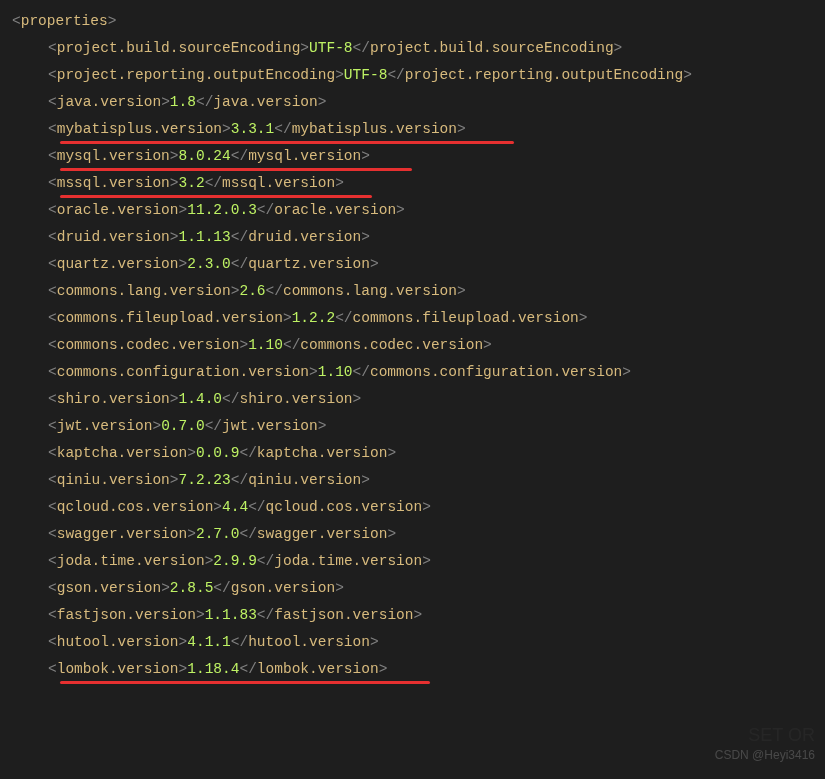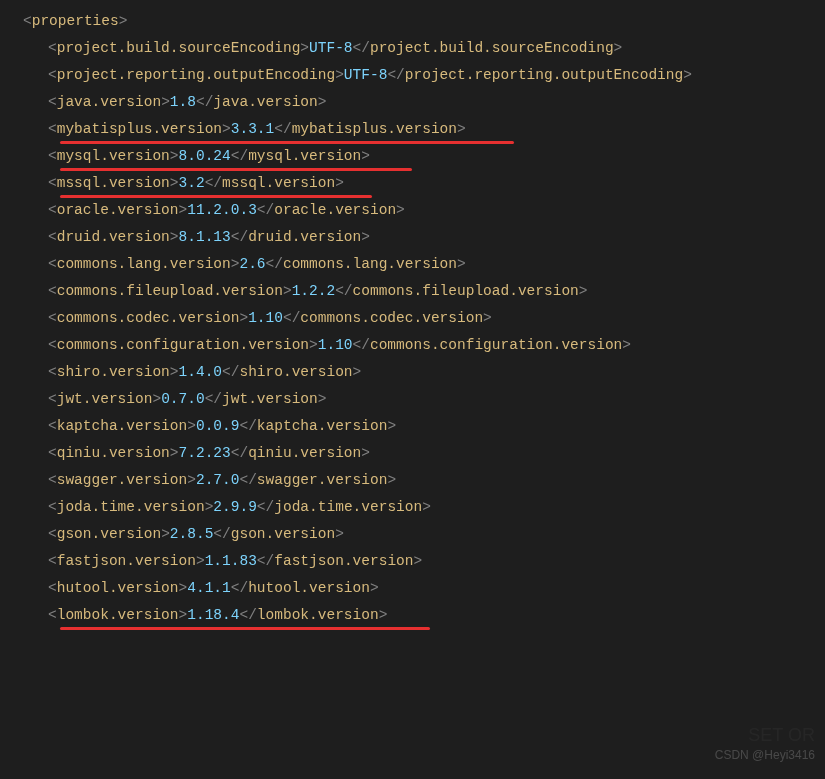--- a/index.html
+++ b/index.html
@@ -9,25 +9,25 @@
     font-family: Consolas, "Courier New", monospace;
     font-size: 14.5px;
     line-height: 27px;
     color: #d4d4d4;
     width: 825px;
     height: 779px;
     box-sizing: border-box;
     position: relative;
     overflow: hidden;
   }
-  .line { white-space: pre; position: relative; margin-left: 11px; }
+  .line { white-space: pre; position: relative; }
   .indent { margin-left: 36px; }
   .bracket { color: #808080; }
   .tag { color: #d7ba7d; }
-  .text { color: #7dd3fc; }
+  .text { color: #bef264; }
   .underline-red {
     position: absolute;
     height: 3px;
     background: #e63030;
     border-radius: 2px;
     z-index: 1;
   }
   .watermark-bg {
     position: absolute;
     right: 10px;
@@ -53,29 +53,31 @@
 <div class="line"><span class="bracket">&lt;</span><span class="tag">properties</span><span class="bracket">&gt;</span></div>
 
 <div id="props-container">
     <div class="line indent"><span class="bracket">&lt;</span><span class="tag">project.build.sourceEncoding</span><span class="bracket">&gt;</span><span class="text">UTF-8</span><span class="bracket">&lt;/</span><span class="tag">project.build.sourceEncoding</span><span class="bracket">&gt;</span></div>
     <div class="line indent"><span class="bracket">&lt;</span><span class="tag">project.reporting.outputEncoding</span><span class="bracket">&gt;</span><span class="text">UTF-8</span><span class="bracket">&lt;/</span><span class="tag">project.reporting.outputEncoding</span><span class="bracket">&gt;</span></div>
     <div class="line indent"><span class="bracket">&lt;</span><span class="tag">java.version</span><span class="bracket">&gt;</span><span class="text">1.8</span><span class="bracket">&lt;/</span><span class="tag">java.version</span><span class="bracket">&gt;</span></div>
     <div class="line indent"><span class="bracket">&lt;</span><span class="tag">mybatisplus.version</span><span class="bracket">&gt;</span><span class="text">3.3.1</span><span class="bracket">&lt;/</span><span class="tag">mybatisplus.version</span><span class="bracket">&gt;</span><div class="underline-red" style="left: 12px; width: 454px; bottom: -1px;"></div></div>
     <div class="line indent"><span class="bracket">&lt;</span><span class="tag">mysql.version</span><span class="bracket">&gt;</span><span class="text">8.0.24</span><span class="bracket">&lt;/</span><span class="tag">mysql.version</span><span class="bracket">&gt;</span><div class="underline-red" style="left: 12px; width: 352px; bottom: -1px;"></div></div>
     <div class="line indent"><span class="bracket">&lt;</span><span class="tag">mssql.version</span><span class="bracket">&gt;</span><span class="text">3.2</span><span class="bracket">&lt;/</span><span class="tag">mssql.version</span><span class="bracket">&gt;</span><div class="underline-red" style="left: 12px; width: 312px; bottom: -1px;"></div></div>
     <div class="line indent"><span class="bracket">&lt;</span><span class="tag">oracle.version</span><span class="bracket">&gt;</span><span class="text">11.2.0.3</span><span class="bracket">&lt;/</span><span class="tag">oracle.version</span><span class="bracket">&gt;</span></div>
-    <div class="line indent"><span class="bracket">&lt;</span><span class="tag">druid.version</span><span class="bracket">&gt;</span><span class="text">8.1.13</span><span class="bracket">&lt;/</span><span class="tag">druid.version</span><span class="bracket">&gt;</span></div>
+    <div class="line indent"><span class="bracket">&lt;</span><span class="tag">druid.version</span><span class="bracket">&gt;</span><span class="text">1.1.13</span><span class="bracket">&lt;/</span><span class="tag">druid.version</span><span class="bracket">&gt;</span></div>
+    <div class="line indent"><span class="bracket">&lt;</span><span class="tag">quartz.version</span><span class="bracket">&gt;</span><span class="text">2.3.0</span><span class="bracket">&lt;/</span><span class="tag">quartz.version</span><span class="bracket">&gt;</span></div>
     <div class="line indent"><span class="bracket">&lt;</span><span class="tag">commons.lang.version</span><span class="bracket">&gt;</span><span class="text">2.6</span><span class="bracket">&lt;/</span><span class="tag">commons.lang.version</span><span class="bracket">&gt;</span></div>
     <div class="line indent"><span class="bracket">&lt;</span><span class="tag">commons.fileupload.version</span><span class="bracket">&gt;</span><span class="text">1.2.2</span><span class="bracket">&lt;/</span><span class="tag">commons.fileupload.version</span><span class="bracket">&gt;</span></div>
     <div class="line indent"><span class="bracket">&lt;</span><span class="tag">commons.codec.version</span><span class="bracket">&gt;</span><span class="text">1.10</span><span class="bracket">&lt;/</span><span class="tag">commons.codec.version</span><span class="bracket">&gt;</span></div>
     <div class="line indent"><span class="bracket">&lt;</span><span class="tag">commons.configuration.version</span><span class="bracket">&gt;</span><span class="text">1.10</span><span class="bracket">&lt;/</span><span class="tag">commons.configuration.version</span><span class="bracket">&gt;</span></div>
     <div class="line indent"><span class="bracket">&lt;</span><span class="tag">shiro.version</span><span class="bracket">&gt;</span><span class="text">1.4.0</span><span class="bracket">&lt;/</span><span class="tag">shiro.version</span><span class="bracket">&gt;</span></div>
     <div class="line indent"><span class="bracket">&lt;</span><span class="tag">jwt.version</span><span class="bracket">&gt;</span><span class="text">0.7.0</span><span class="bracket">&lt;/</span><span class="tag">jwt.version</span><span class="bracket">&gt;</span></div>
     <div class="line indent"><span class="bracket">&lt;</span><span class="tag">kaptcha.version</span><span class="bracket">&gt;</span><span class="text">0.0.9</span><span class="bracket">&lt;/</span><span class="tag">kaptcha.version</span><span class="bracket">&gt;</span></div>
     <div class="line indent"><span class="bracket">&lt;</span><span class="tag">qiniu.version</span><span class="bracket">&gt;</span><span class="text">7.2.23</span><span class="bracket">&lt;/</span><span class="tag">qiniu.version</span><span class="bracket">&gt;</span></div>
+    <div class="line indent"><span class="bracket">&lt;</span><span class="tag">qcloud.cos.version</span><span class="bracket">&gt;</span><span class="text">4.4</span><span class="bracket">&lt;/</span><span class="tag">qcloud.cos.version</span><span class="bracket">&gt;</span></div>
     <div class="line indent"><span class="bracket">&lt;</span><span class="tag">swagger.version</span><span class="bracket">&gt;</span><span class="text">2.7.0</span><span class="bracket">&lt;/</span><span class="tag">swagger.version</span><span class="bracket">&gt;</span></div>
     <div class="line indent"><span class="bracket">&lt;</span><span class="tag">joda.time.version</span><span class="bracket">&gt;</span><span class="text">2.9.9</span><span class="bracket">&lt;/</span><span class="tag">joda.time.version</span><span class="bracket">&gt;</span></div>
     <div class="line indent"><span class="bracket">&lt;</span><span class="tag">gson.version</span><span class="bracket">&gt;</span><span class="text">2.8.5</span><span class="bracket">&lt;/</span><span class="tag">gson.version</span><span class="bracket">&gt;</span></div>
     <div class="line indent"><span class="bracket">&lt;</span><span class="tag">fastjson.version</span><span class="bracket">&gt;</span><span class="text">1.1.83</span><span class="bracket">&lt;/</span><span class="tag">fastjson.version</span><span class="bracket">&gt;</span></div>
     <div class="line indent"><span class="bracket">&lt;</span><span class="tag">hutool.version</span><span class="bracket">&gt;</span><span class="text">4.1.1</span><span class="bracket">&lt;/</span><span class="tag">hutool.version</span><span class="bracket">&gt;</span></div>
     <div class="line indent"><span class="bracket">&lt;</span><span class="tag">lombok.version</span><span class="bracket">&gt;</span><span class="text">1.18.4</span><span class="bracket">&lt;/</span><span class="tag">lombok.version</span><span class="bracket">&gt;</span><div class="underline-red" style="left: 12px; width: 370px; bottom: -1px;"></div></div>
   </div>
 
 <div class="watermark-bg">SET OR</div>
 <div class="watermark">CSDN @Heyi3416</div>

